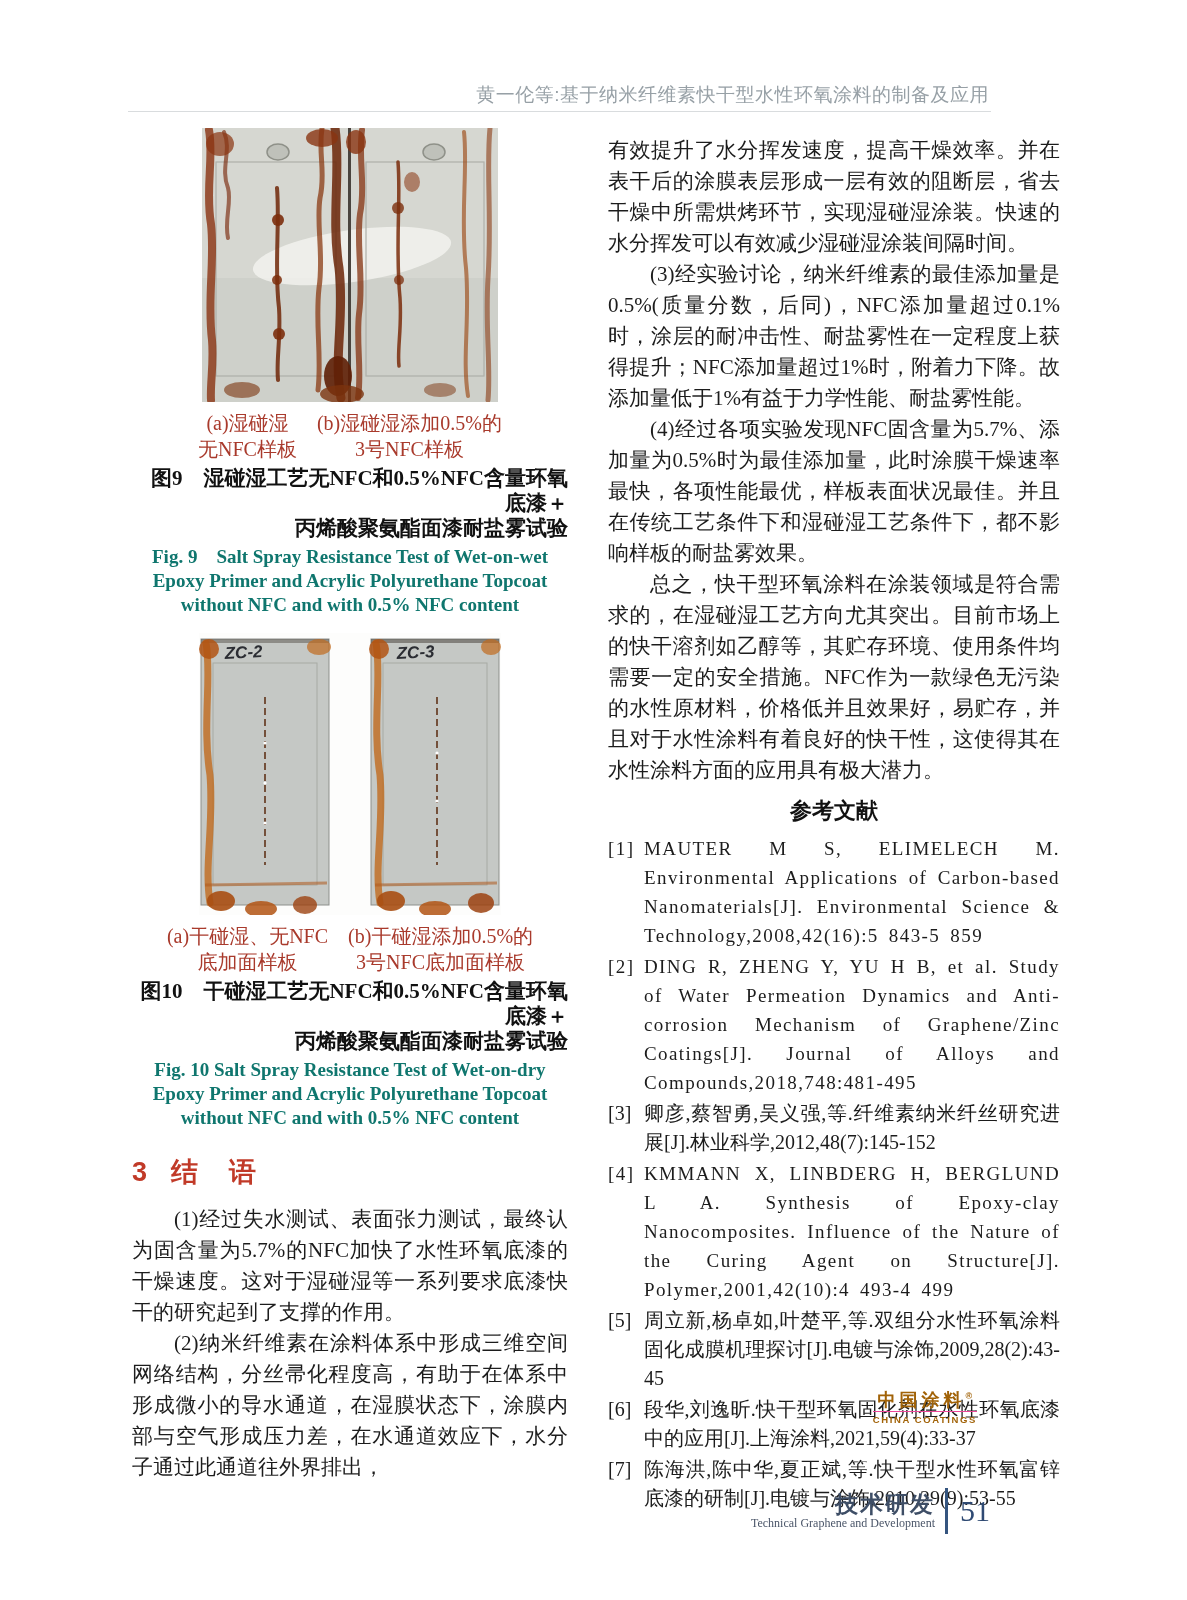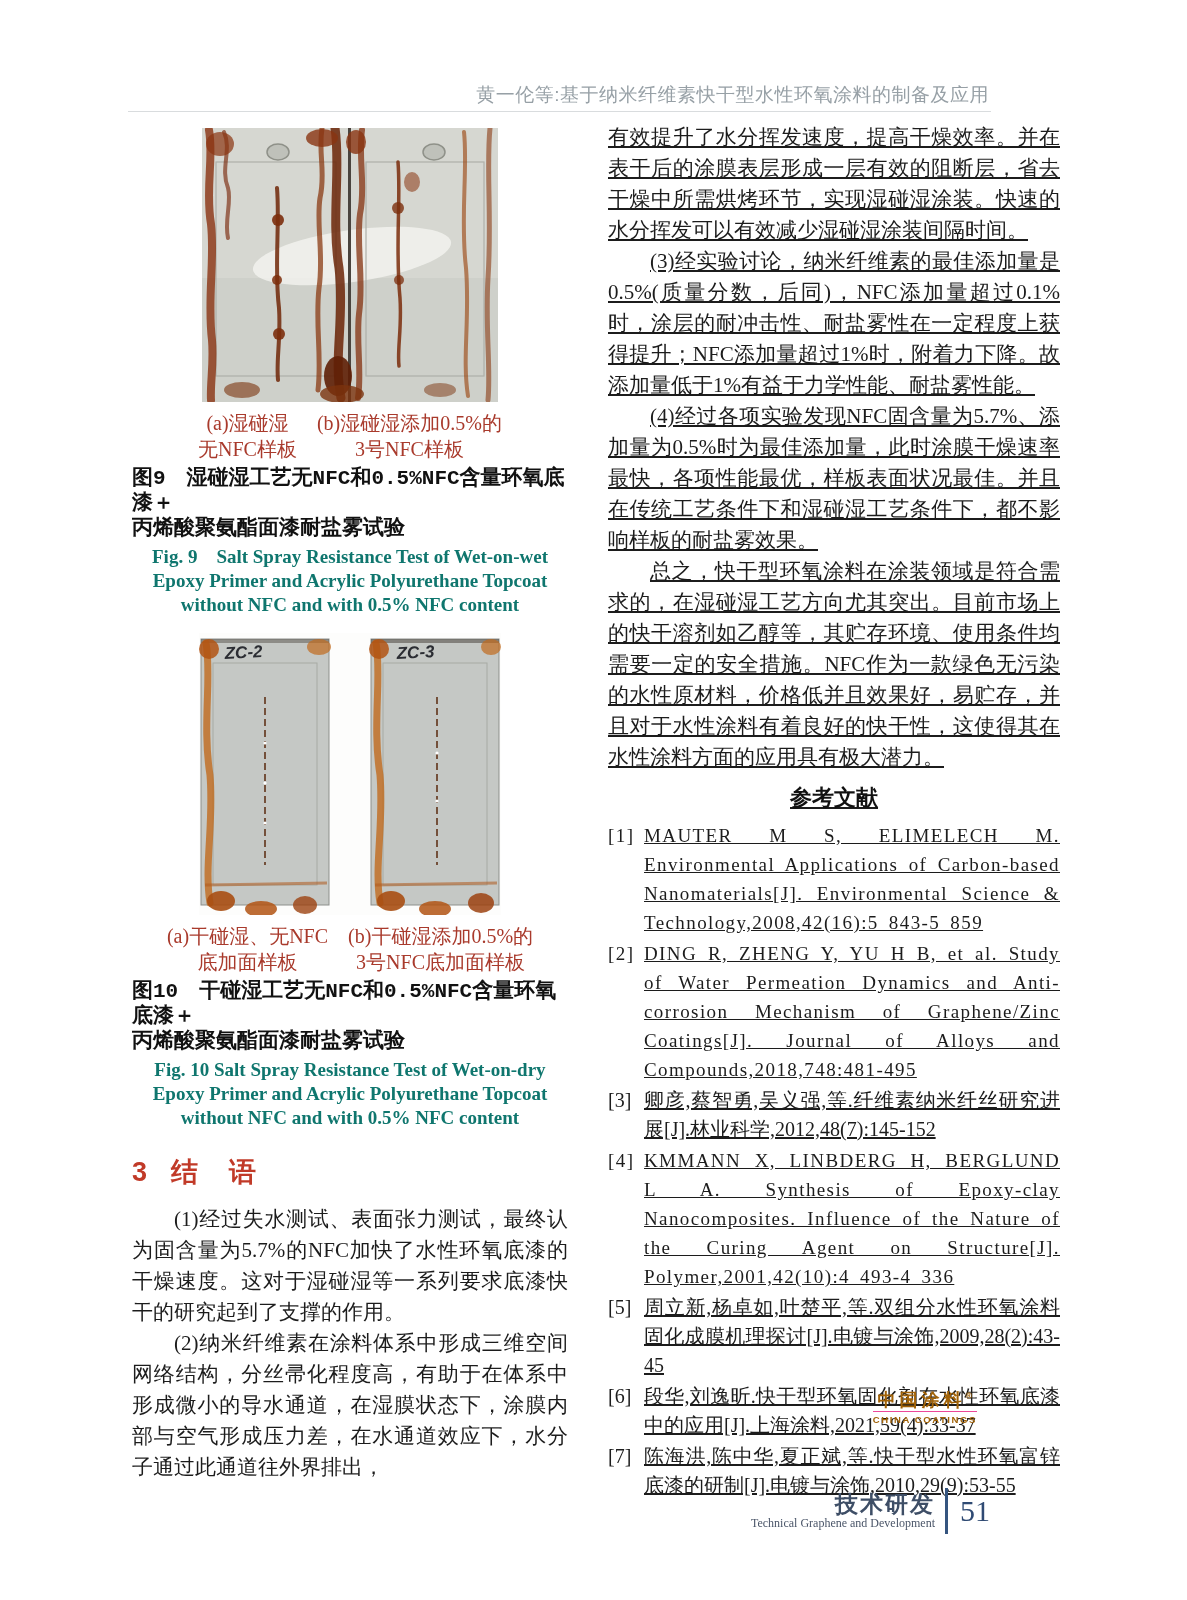--- a/index.html
+++ b/index.html
@@ -13,40 +13,40 @@
     position:absolute; top:82px; right:128px;
     font-family:"Liberation Sans","DejaVu Sans",sans-serif;
     font-size:19px; color:#97a0a6; letter-spacing:0.5px;
   }
   .header-rule{
     position:absolute; top:111px; left:128px; right:126px; height:1px;
     background:#d9dcde;
   }
   
   .col-left{ position:absolute; left:132px; top:124px; width:436px; }
-  .col-right{ position:absolute; left:608px; top:122px; width:452px;text-decoration:underline; }
+  .col-right{ position:absolute; left:608px; top:135px; width:452px; }
 
   .body-p{
     margin:0; font-size:21px; line-height:31px; text-align:justify;
     font-family:"Liberation Serif","DejaVu Serif",serif;
   }
   .indent{ text-indent:2em; }
 
   
   .fig-img{ display:block; margin:4px auto 8px auto; }
   .subcap-row{
     display:flex; justify-content:center; gap:20px; margin-top:2px;
   }
   .subcap{
     color:#a93a2c; font-size:20px; line-height:26px; text-align:center;
     font-family:"Liberation Serif","DejaVu Serif",serif;
   }
   .cap-zh{
-    margin-top:4px; text-align:left; font-weight:700; font-size:21px; line-height:25px;
-    font-family:Liberation Mono, monospace; color:#111;
+    margin-top:4px; text-align:right; font-weight:700; font-size:21px; line-height:25px;
+    font-family:Liberation Serif, serif; color:#111;
   }
   .cap-en{
     margin:4px auto 0 auto; width:100%; text-align:center; font-weight:700;
     font-size:19px; line-height:24px; color:#0f766e;
     font-family:"Liberation Serif","DejaVu Serif",serif;
   }
   .fig-block{ margin-bottom:16px; }
 
   
   .section-heading{
@@ -248,21 +248,21 @@
       <li class="ref-item ref-en">
         <span class="ref-marker">[2]</span>
         <span>DING R, ZHENG Y, YU H B, et al. Study of Water Permeation Dynamics and Anti-corrosion Mechanism of Graphene/Zinc Coatings[J]. Journal of Alloys and Compounds,2018,748:481-495</span>
       </li>
       <li class="ref-item ref-zh">
         <span class="ref-marker">[3]</span>
         <span>卿彦,蔡智勇,吴义强,等.纤维素纳米纤丝研究进展[J].林业科学,2012,48(7):145-152</span>
       </li>
       <li class="ref-item ref-en">
         <span class="ref-marker">[4]</span>
-        <span>KMMANN X, LINBDERG H, BERGLUND L A. Synthesis of Epoxy-clay Nanocomposites. Influence of the Nature of the Curing Agent on Structure[J]. Polymer,2001,42(10):4 493-4 336</span>
+        <span>KMMANN X, LINBDERG H, BERGLUND L A. Synthesis of Epoxy-clay Nanocomposites. Influence of the Nature of the Curing Agent on Structure[J]. Polymer,2001,42(10):4 493-4 499</span>
       </li>
       <li class="ref-item ref-zh">
         <span class="ref-marker">[5]</span>
         <span>周立新,杨卓如,叶楚平,等.双组分水性环氧涂料固化成膜机理探讨[J].电镀与涂饰,2009,28(2):43-45</span>
       </li>
       <li class="ref-item ref-zh">
         <span class="ref-marker">[6]</span>
         <span>段华,刘逸昕.快干型环氧固化剂在水性环氧底漆中的应用[J].上海涂料,2021,59(4):33-37</span>
       </li>
       <li class="ref-item ref-zh">

